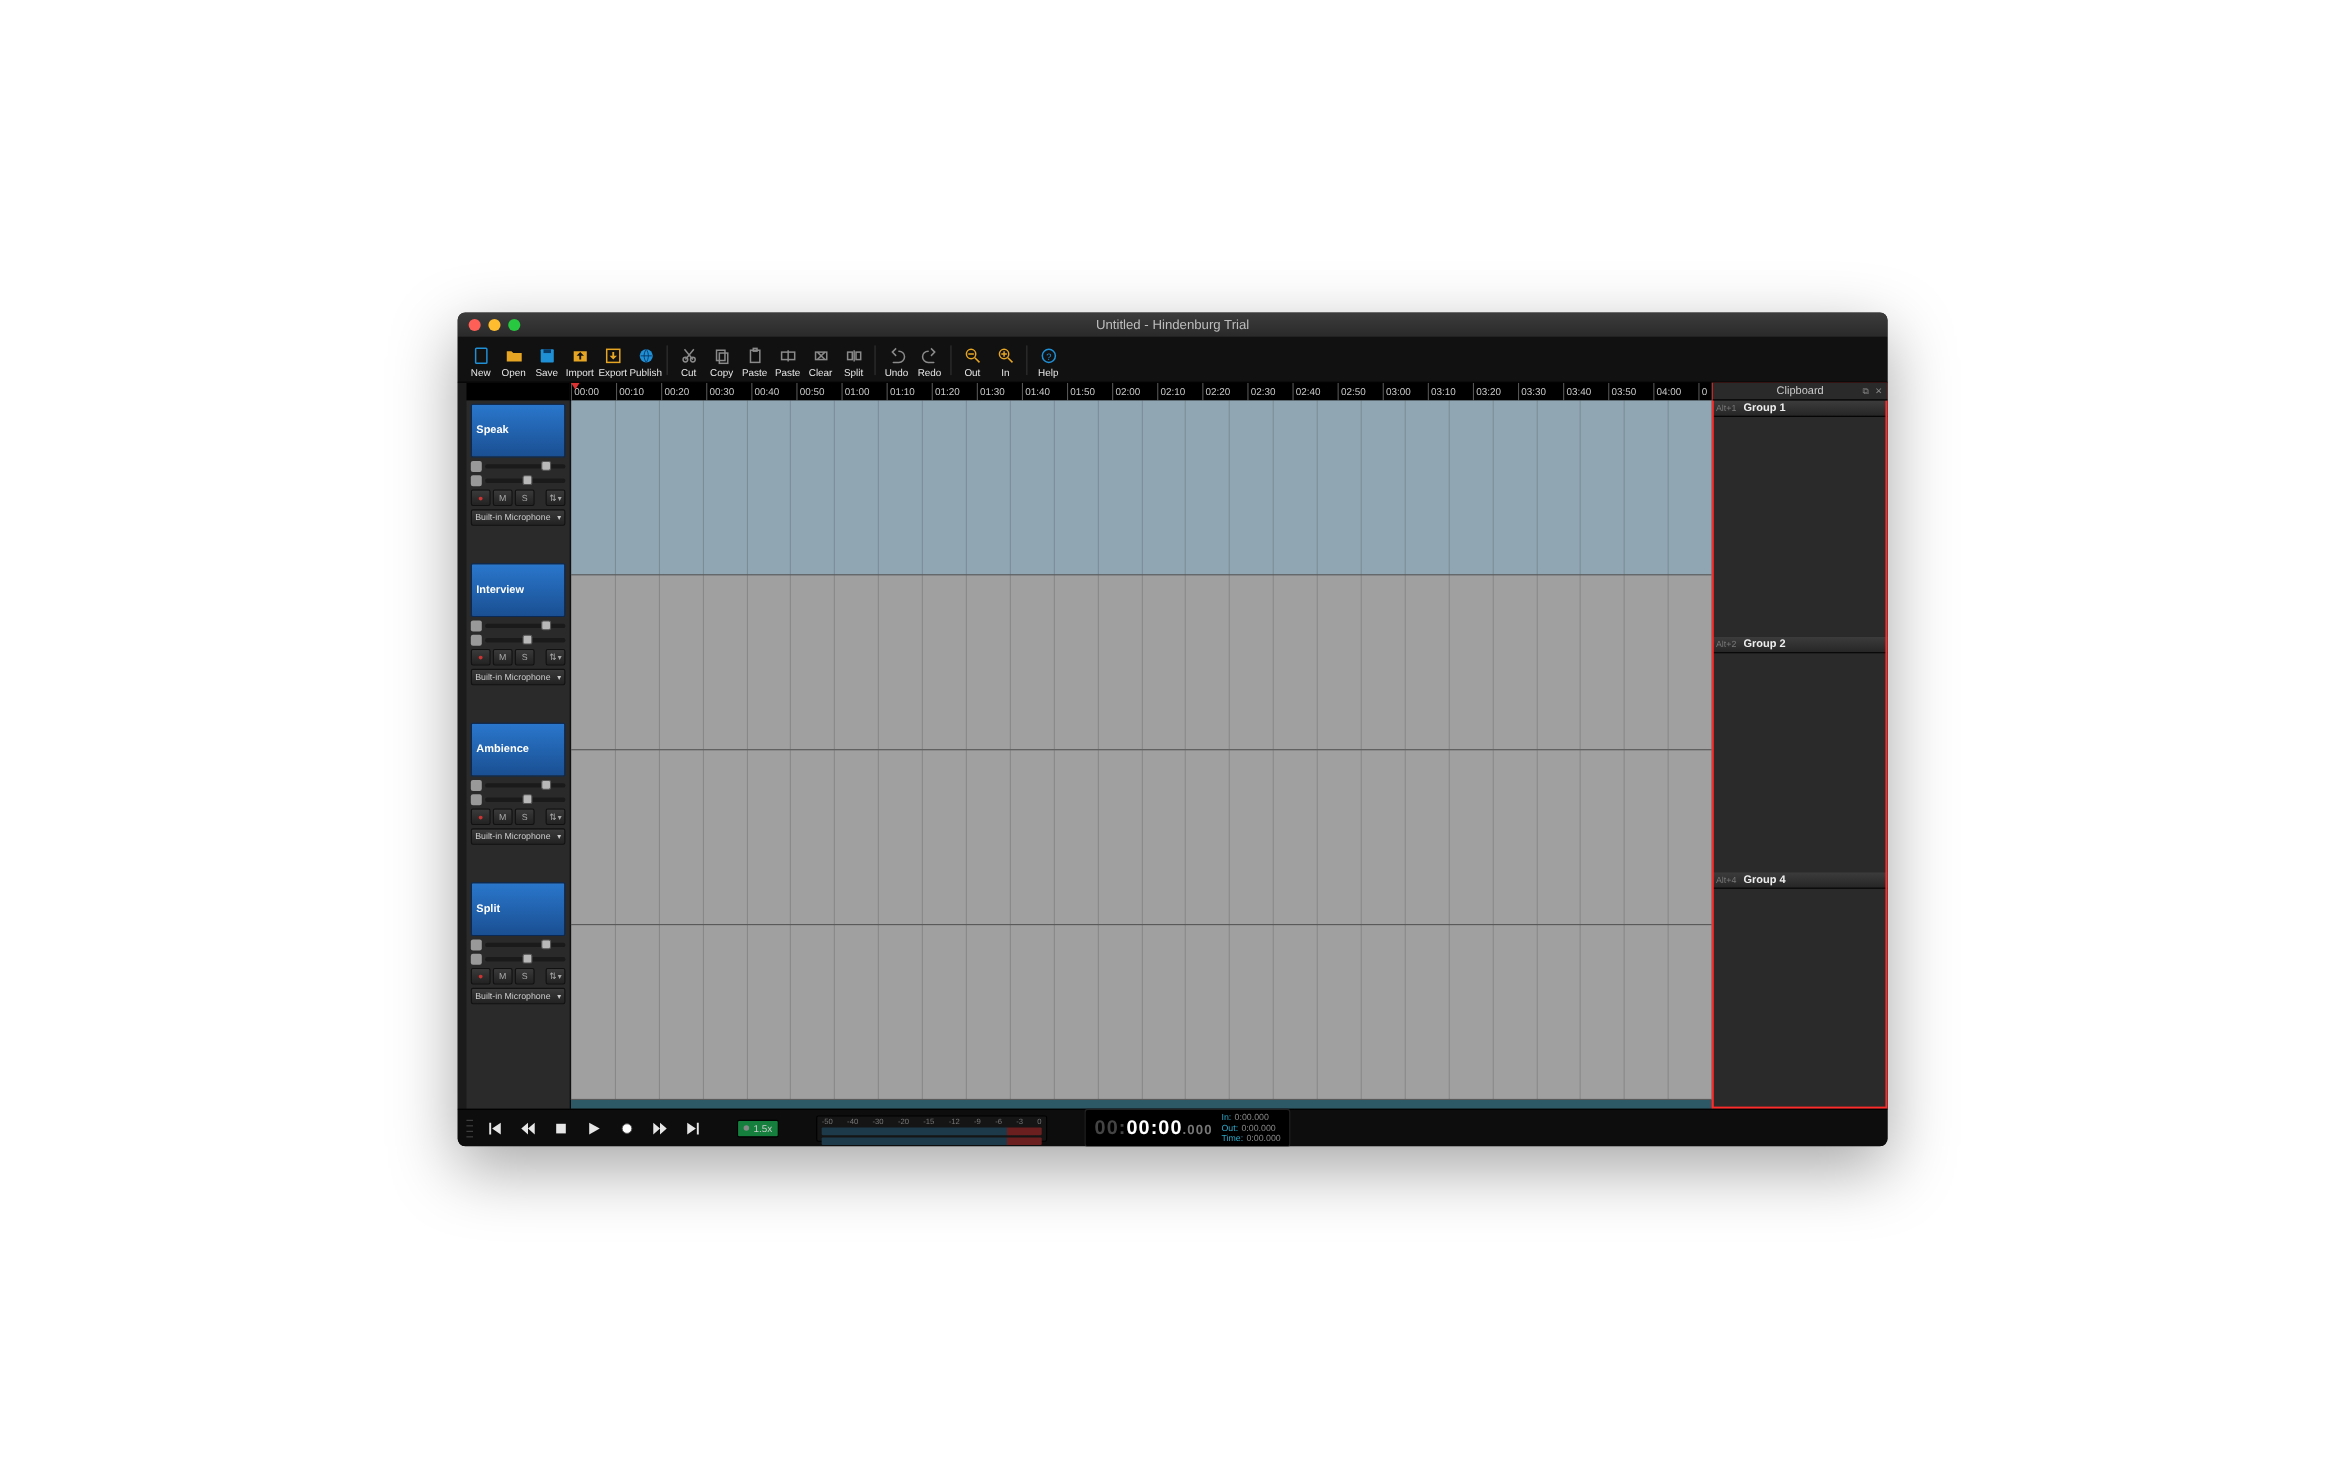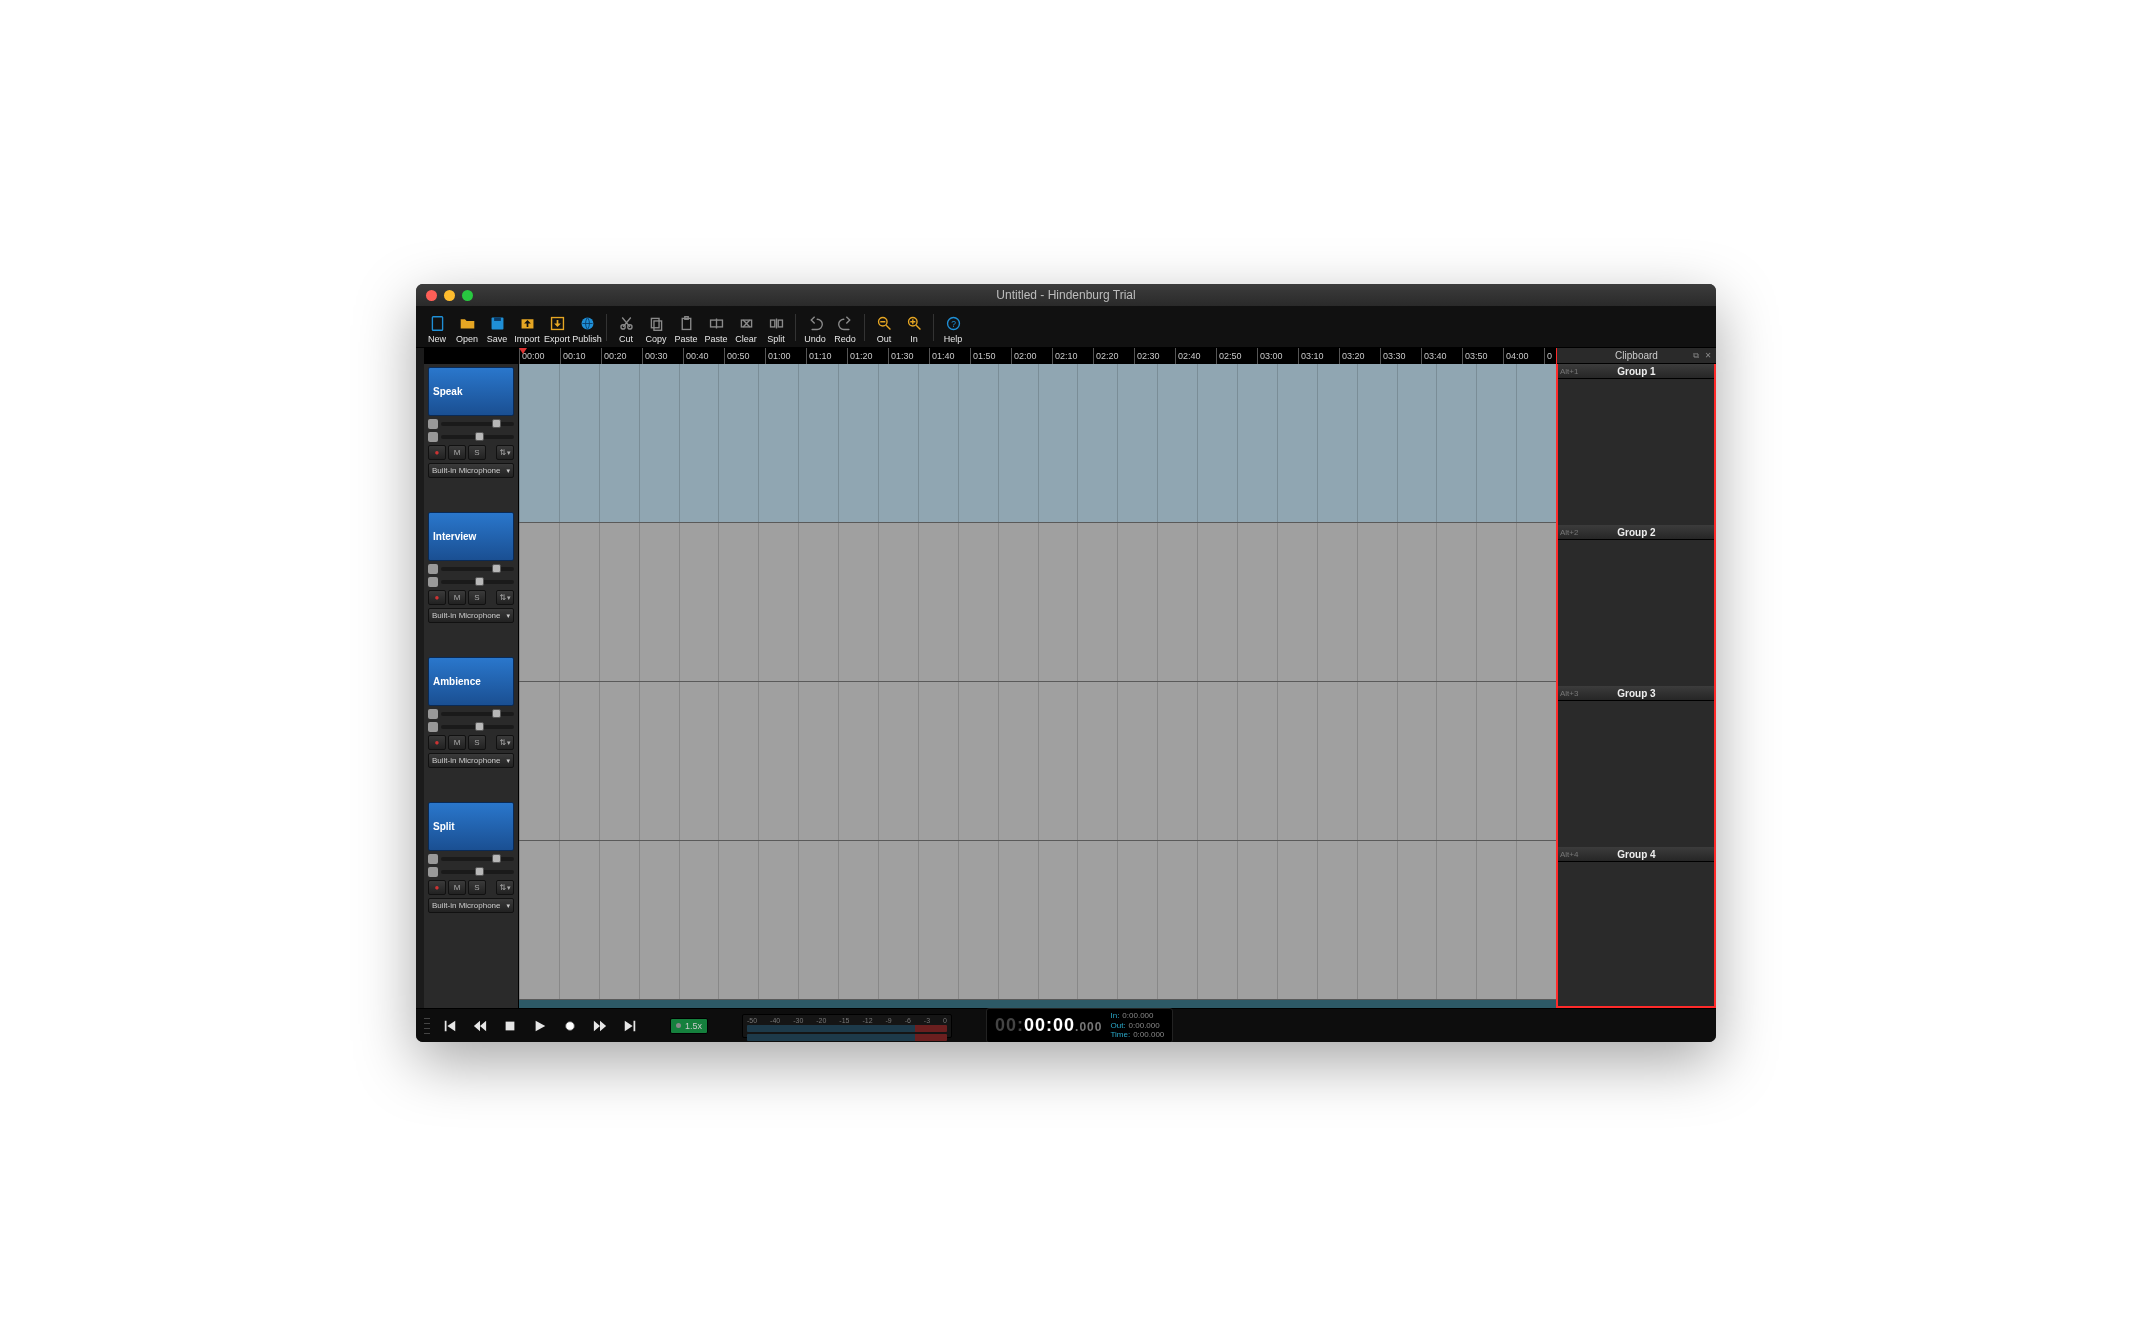--- a/index.html
+++ b/index.html
@@ -67,21 +67,21 @@
   .inputsel::after{content:"▾";font-size:7px;}
 
   
   .cbhead{height:16px;background:#2a2a2a;color:#ccc;font-size:10px;display:flex;align-items:center;justify-content:center;position:relative;border-bottom:1px solid #000;}
   .cbhead .ctl{position:absolute;right:3px;display:flex;gap:2px;}
   .cbhead .ctl span{width:10px;height:10px;font-size:8px;color:#888;display:flex;align-items:center;justify-content:center;cursor:pointer;}
   .cbgroups{flex:1;display:flex;flex-direction:column;}
   .cbgroup{flex:1;display:flex;flex-direction:column;}
   .cbgh{height:15px;background:linear-gradient(#3c3c3c,#262626);display:flex;align-items:center;border-bottom:1px solid #000;}
   .cbgh .sc{width:28px;font-size:8px;color:#777;padding-left:3px;}
-  .cbgh .nm{flex:1;font-size:10px;color:#eee;font-weight:bold;text-align:center;padding-right:28px;}
+  .cbgh .nm{flex:1;font-size:10px;color:#eee;font-weight:bold;padding-right:28px;}
   .cbbody{flex:1;background:#2a2a2a;}
 
   
   .transport{height:34px;background:#0d0d0d;display:flex;align-items:center;padding:0 8px;gap:10px;border-top:1px solid #000;}
   .grip{width:6px;height:20px;display:flex;flex-direction:column;justify-content:space-around;}
   .grip i{height:1px;background:#444;}
   .pbtn{width:20px;height:20px;display:flex;align-items:center;justify-content:center;cursor:pointer;color:#e6e6e6;}
   .pbtn svg{width:14px;height:14px;fill:#e6e6e6;}
   .pbtn.rec svg circle{fill:#fff;stroke:#555;}
   .speed{background:#15803d;border:1px solid #000;border-radius:2px;font-size:9px;color:#ccc;padding:2px 5px;display:flex;align-items:center;gap:4px;}
@@ -520,27 +520,20 @@
           </div>
           <div class="cbgroup">
             <div class="cbgh">
               <div class="sc">Alt+2</div>
               <div class="nm">Group 2</div>
             </div>
             <div class="cbbody"></div>
           </div>
           <div class="cbgroup">
             <div class="cbgh">
-              <div class="sc">Alt+3</div>
-              <div class="nm">Group 3</div>
-            </div>
-            <div class="cbbody"></div>
-          </div>
-          <div class="cbgroup">
-            <div class="cbgh">
               <div class="sc">Alt+4</div>
               <div class="nm">Group 4</div>
             </div>
             <div class="cbbody"></div>
           </div>
         </div>
     </div>
   </div>
 
   <div class="transport">

